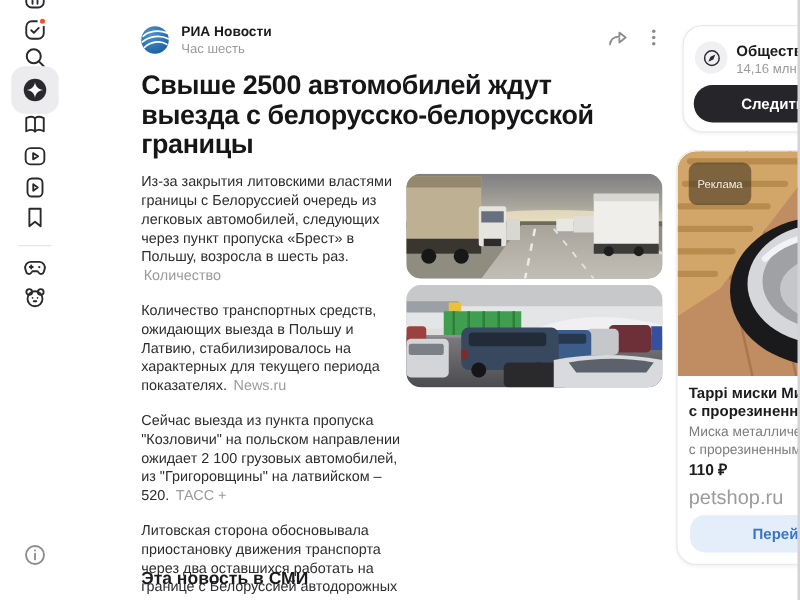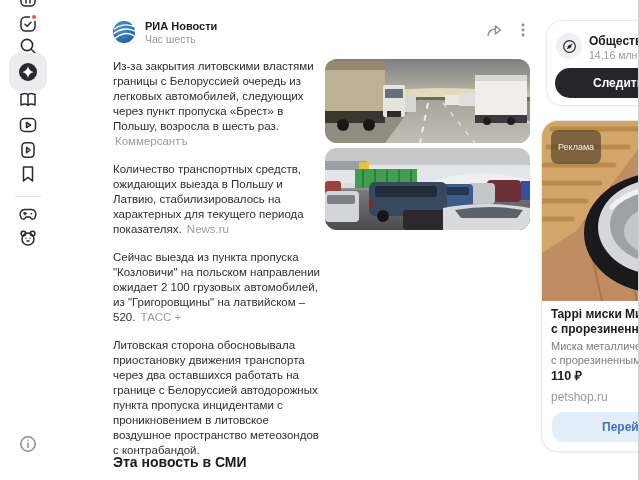--- a/index.html
+++ b/index.html
@@ -55,21 +55,21 @@
              display:flex; align-items:center; justify-content:center; cursor:pointer; }
 
   #ad-card { left:541px; top:120px; width:180px; height:332px; overflow:hidden; }
   .ad-img { position:absolute; left:0; top:0; width:180px; height:180px; border-radius:16px 16px 0 0; overflow:hidden; }
   .ad-img svg { display:block; width:100%; height:100%; }
   .ad-badge { position:absolute; left:9px; top:9px; background:rgba(72,60,38,0.62); color:#f3f0ea;
               font-size:9px; padding:12px 7px; border-radius:7px; }
   .ad-title { position:absolute; left:9px; font-size:12px; font-weight:bold; color:#1b1b1e; white-space:nowrap; }
   .ad-desc  { position:absolute; left:9px; font-size:11px; color:#7d7d82; white-space:nowrap; }
   .ad-price { position:absolute; left:9px; top:246px; font-size:12.5px; font-weight:bold; color:#1b1b1e; }
-  .ad-domain{ position:absolute; left:9px; top:269px; font-size:12px; color:#9a9aa0; }
+  .ad-domain{ position:absolute; left:9px; top:269px; font-size:16px; color:#9a9aa0; }
   .ad-btn   { position:absolute; left:10px; top:291px; width:150px; height:30px; border-radius:12px;
               background:#e4eefa; color:#3a76c8; font-size:12px; font-weight:bold;
               display:flex; align-items:center; justify-content:center; cursor:pointer; }
 
   #edge-strip { position:absolute; right:0; top:0; width:2px; height:480px; background:#d4d4d7; }
 </style>
 </head>
 <body>
 
 <div id="sidebar">
@@ -171,24 +171,25 @@
     </div>
     <div class="hdr-ic kebab-pos">
       <svg viewBox="0 0 18 18" fill="currentColor">
         <circle cx="9" cy="4" r="1.4"></circle>
           <circle cx="9" cy="9" r="1.4"></circle>
           <circle cx="9" cy="14" r="1.4"></circle>
       </svg>
     </div>
   </div>
 
+  <div class="headline">Свыше 2500 автомобилей ждут выезда с белорусско-белорусской границы</div>
 
   <div class="content">
     <div class="text-col">
-      <p><span>Из-за закрытия литовскими властями границы с Белоруссией очередь из легковых автомобилей, следующих через пункт пропуска «Брест» в Польшу, возросла в шесть раз.</span> <span class="srclink">Коммерсантъ</span></p>
+      <p><span>Из-за закрытия литовскими властями границы с Белоруссией очередь из легковых автомобилей, следующих через пункт пропуска «Брест» в Польшу, возросла в шесть раз.</span> <span class="srclink">Количество</span></p>
       <p><span>Количество транспортных средств, ожидающих выезда в Польшу и Латвию, стабилизировалось на характерных для текущего периода показателях.</span> <span class="srclink">News.ru</span></p>
       <p><span>Сейчас выезда из пункта пропуска "Козловичи" на польском направлении ожидает 2 100 грузовых автомобилей, из "Григоровщины" на латвийском – 520.</span> <span class="srclink">ТАСС +</span></p>
       <p><span>Литовская сторона обосновывала приостановку движения транспорта через два оставшихся работать на границе с Белоруссией автодорожных пункта пропуска инцидентами с проникновением в литовское воздушное пространство метеозондов с контрабандой.</span> </p>
     </div>
 
     <div class="img-col">
       <div class="photo photo1">
         <svg viewBox="0 0 205 84" preserveAspectRatio="none">
           <defs>
             <linearGradient id="sky1" x1="0" y1="0" x2="0" y2="1">

